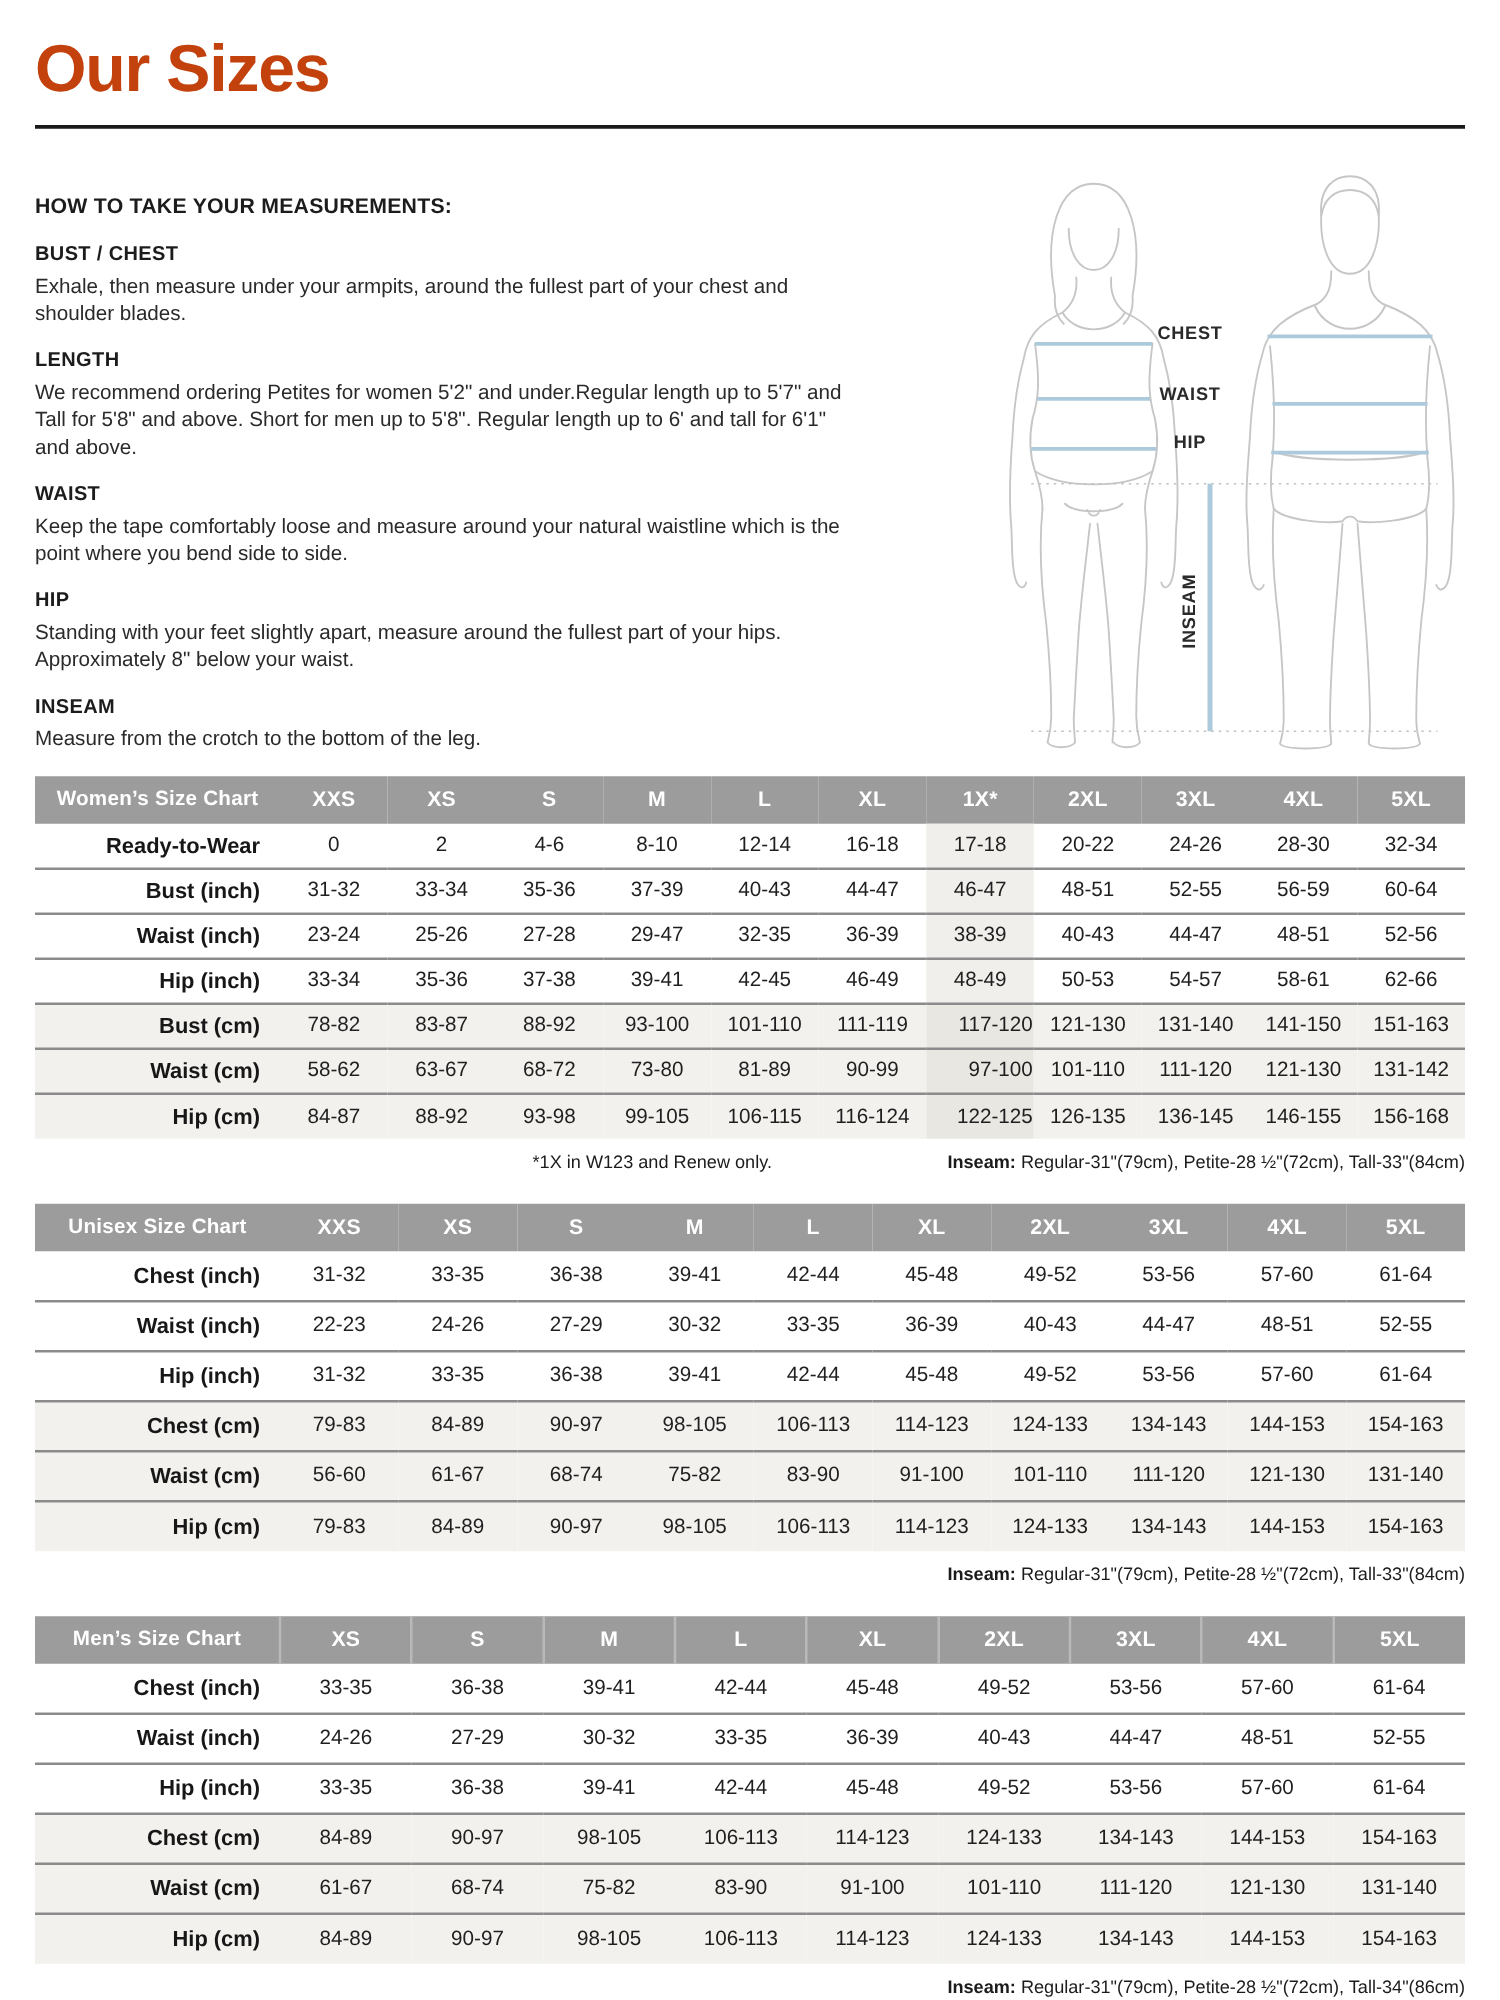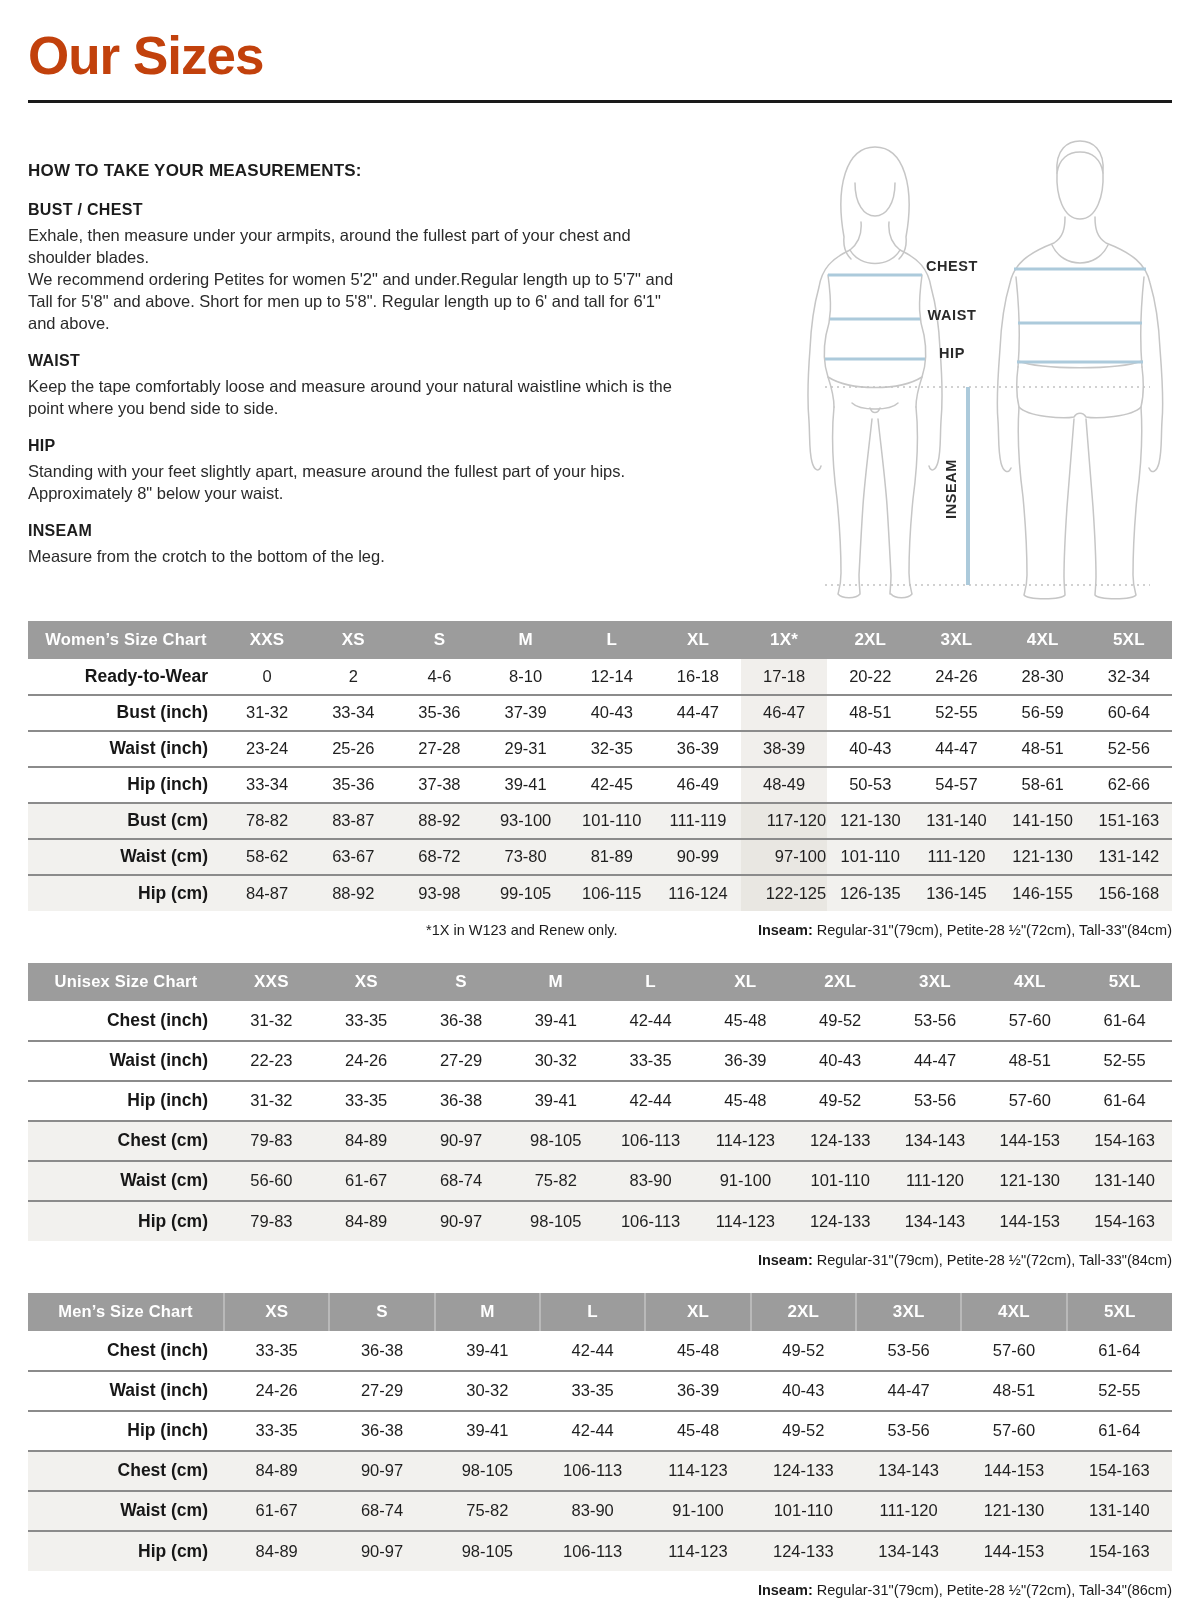--- a/index.html
+++ b/index.html
@@ -21,21 +21,21 @@
     overflow:hidden;
   }
   .page{padding:26px 28px 0 28px;}
 
   h1.page-title{
     margin:2px 0 16px 0;font-size:53px;line-height:1.05;
     font-weight:800;letter-spacing:-1px;color:#c2410c;
   }
   .title-rule{border-top:3px solid var(--rule-black);margin:0 0 24px 0;}
 
-  .intro{display:flex;align-items:center;}
+  .intro{display:flex;align-items:flex-end;}
   .instructions{flex:0 0 752px;}
   .how-to{font-size:17px;font-weight:bold;letter-spacing:.2px;margin:0 0 20px 0;color:#1c1c1c;}
   .m-section h3{font-size:16px;font-weight:bold;letter-spacing:.3px;margin:17px 0 6px 0;color:#1c1c1c;}
   .m-section p{font-size:16.5px;line-height:1.33;margin:0;color:#2a2a2a;max-width:648px;}
 
   .diagram{flex:1;display:flex;justify-content:flex-end;}
   .diagram svg{margin-top:10px;}
   .fig-line{fill:none;stroke:var(--outline-gray);stroke-width:1.5;stroke-linecap:round;stroke-linejoin:round;}
   .measure{stroke:var(--accent-blue);stroke-width:3;fill:none;}
   .inseam-line{stroke:var(--accent-blue);stroke-width:4;fill:none;}
@@ -79,20 +79,21 @@
 
   <div class="intro">
     <div class="instructions">
       <div class="how-to">HOW TO TAKE YOUR MEASUREMENTS:</div>
 
       <div class="m-section">
         <h3>BUST / CHEST</h3>
         <p>Exhale, then measure under your armpits, around the fullest part of your chest and shoulder blades.</p>
       </div>
       <div class="m-section">
+        <h3>LENGTH</h3>
         <p>We recommend ordering Petites for women 5'2" and under.Regular length up to 5'7" and Tall for 5'8" and above. Short for men up to 5'8". Regular length up to 6' and tall for 6'1" and above.</p>
       </div>
       <div class="m-section">
         <h3>WAIST</h3>
         <p>Keep the tape comfortably loose and measure around your natural waistline which is the point where you bend side to side.</p>
       </div>
       <div class="m-section">
         <h3>HIP</h3>
         <p>Standing with your feet slightly apart, measure around the fullest part of your hips. Approximately 8" below your waist.</p>
       </div>
@@ -197,21 +198,21 @@
             <td>48-51</td>
             <td>52-55</td>
             <td>56-59</td>
             <td>60-64</td>
           </tr>
           <tr>
             <th class="row-label">Waist (inch)</th>
             <td>23-24</td>
             <td>25-26</td>
             <td>27-28</td>
-            <td>29-31</td>
+            <td>29-47</td>
             <td>32-35</td>
             <td>36-39</td>
             <td class="hl">38-39</td>
             <td>40-43</td>
             <td>44-47</td>
             <td>48-51</td>
             <td>52-56</td>
           </tr>
           <tr>
             <th class="row-label">Hip (inch)</th>

